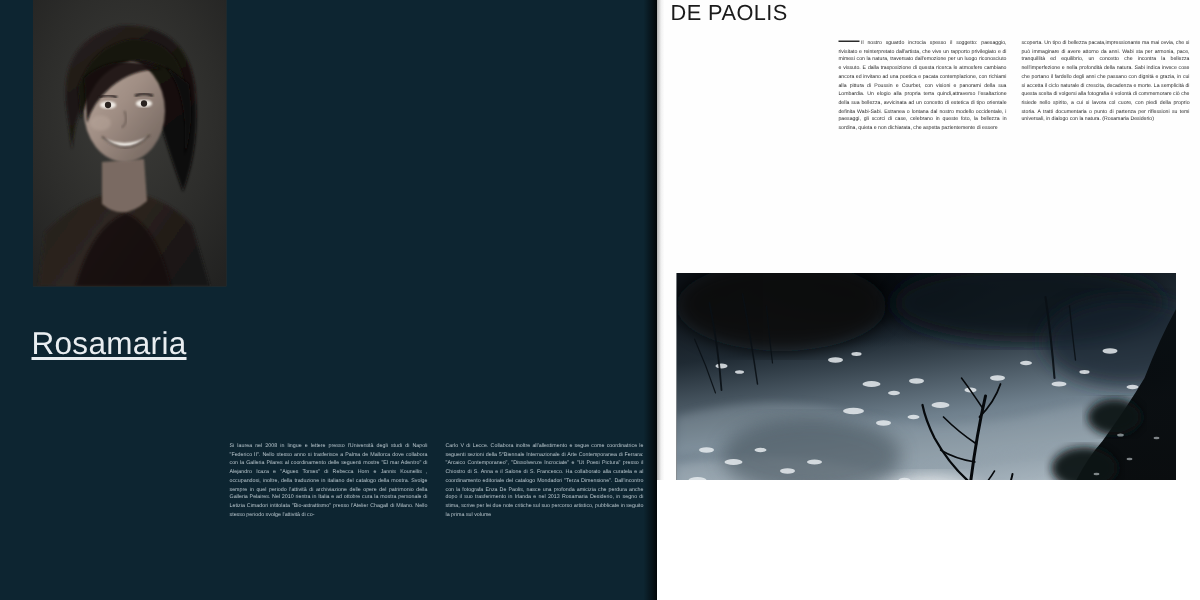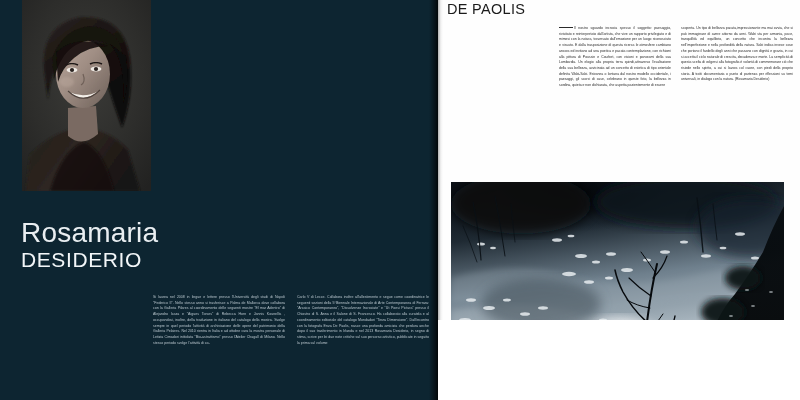--- a/index.html
+++ b/index.html
@@ -52,24 +52,25 @@
 
   
   .name-block {
     position: absolute;
     left: 21px;
     top: 219px;
     line-height: 1.0;
   }
   .name-first {
     display: block;
-    font-size: 28px;
+    font-size: 21px;
     font-weight: 400;
     letter-spacing: 0.2px;
     color: #e9eef1;
+    text-decoration: underline;
   }
   .name-last {
     display: block;
     font-size: 21px;
     font-weight: 400;
     letter-spacing: 0.6px;
     color: #f2f6f8;
     margin-top: 2px;
   }
 
@@ -215,21 +216,20 @@
         <path d="M46 91 Q62 106 78 90" stroke="#4e423c" stroke-width="1.1" fill="none" filter="url(#sm2)"></path>
 
         <ellipse cx="45" cy="82" rx="7" ry="5" fill="#c2b0a4" opacity="0.35" filter="url(#sm)"></ellipse>
 
         <rect x="0" y="0" width="129" height="191" fill="none"></rect>
       </svg>
     </div>
 
     <div class="name-block">
       <span class="name-first">Rosamaria</span>
-      <span class="name-last">DESIDERIO</span>
     </div>
 
     <div class="bio-cols">
       <div class="bio-col">Si laurea nel 2008 in lingue e lettere presso l'Università degli studi di Napoli "Federico II". Nello stesso anno si trasferisce a Palma de Mallorca dove collabora con la Galleria Pilares al coordinamento delle seguenti mostre "El mar Adentro" di Alejandro Icaza e "Aigues Torses" di Rebecca Horn e Jannis Kounellis , occupandosi, inoltre, della traduzione in italiano del catalogo della mostra. Svolge sempre in quel periodo l'attività di archiviazione delle opere del patrimonio della Galleria Pelaires. Nel 2010 rientra in Italia e ad ottobre cura la mostra personale di Letizia Cimadori intitolata "Bio-astrattismo" presso l'Atelier Chagall di Milano. Nello stesso periodo svolge l'attività di co-</div>
       <div class="bio-col">Carlo V di Lecce. Collabora inoltre all'allestimento e segue come coordinatrice le seguenti sezioni della 5°Biennale Internazionale di Arte Contemporanea di Ferrara: "Arcaico Contemporaneo", "Dissolvenze Incrociate" e "Ut Poesi Pictura" presso il Chiostro di S. Anna e il Salone di S. Francesco. Ha collaborato alla curatela e al coordinamento editoriale del catalogo Mondadori "Terza Dimensione". Dall'incontro con la fotografa Enza De Paolis, nasce una profonda amicizia che perdura anche dopo il suo trasferimento in Irlanda e nel 2013 Rosamaria Desiderio, in segno di stima, scrive per lei due note critiche sul suo percorso artistico, pubblicate in seguito la prima sul volume</div>
     </div>
 
   </div>
 
   <div class="page-right">

